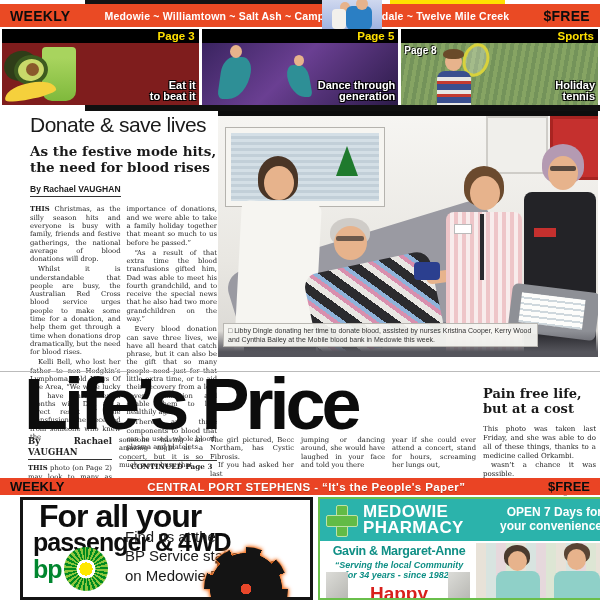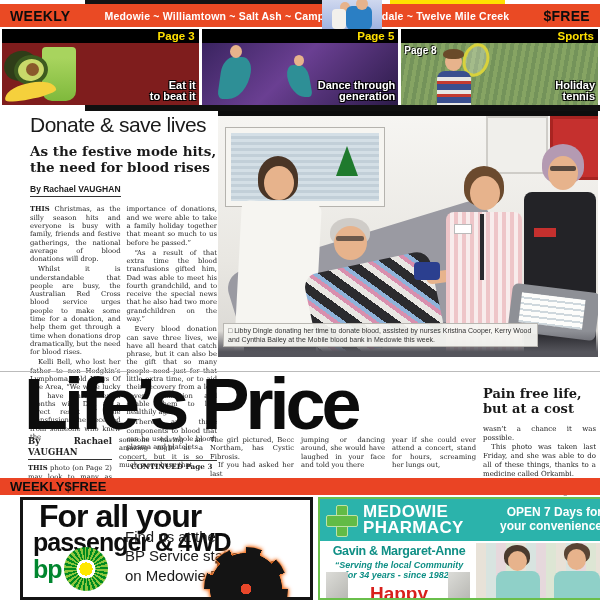--- a/index.html
+++ b/index.html
@@ -277,29 +277,30 @@
       <div class="col">
         <p>jumping or dancing around, she would have laughed in your face and told you there</p>
       </div>
       <div class="col">
         <p>year if she could ever attend a concert, stand for hours, screaming her lungs out,</p>
       </div>
     </div>
     <div class="sidebar">
       <div class="shead">Pain free life, but at a cost</div>
       <div class="sbody">
+        <p>This photo was taken last Friday, and she was able to do all of these things, thanks to a medicine called Orkambi.</p>
         <p>wasn’t a chance it was possible.</p>
-        <p>This photo was taken last Friday, and she was able to do all of these things, thanks to a medicine called Orkambi.</p>
       </div>
       <div class="continued">CONTINUED Page 2</div>
     </div>
   </div>
 
   <div class="banner2">
     <span class="weekly">WEEKLY</span>
+    <span class="center">CENTRAL PORT STEPHENS - “It's the People's Paper”</span>
     <span class="free">$FREE</span>
   </div>
 
   <div class="ads">
 
     <div class="ad-tyres">
       <div class="t-line t1">For all your</div>
       <div class="t-line t2">passenger &amp; 4WD</div>
       <div class="t-line t3">tyres</div>
       <div class="bp-logo">

